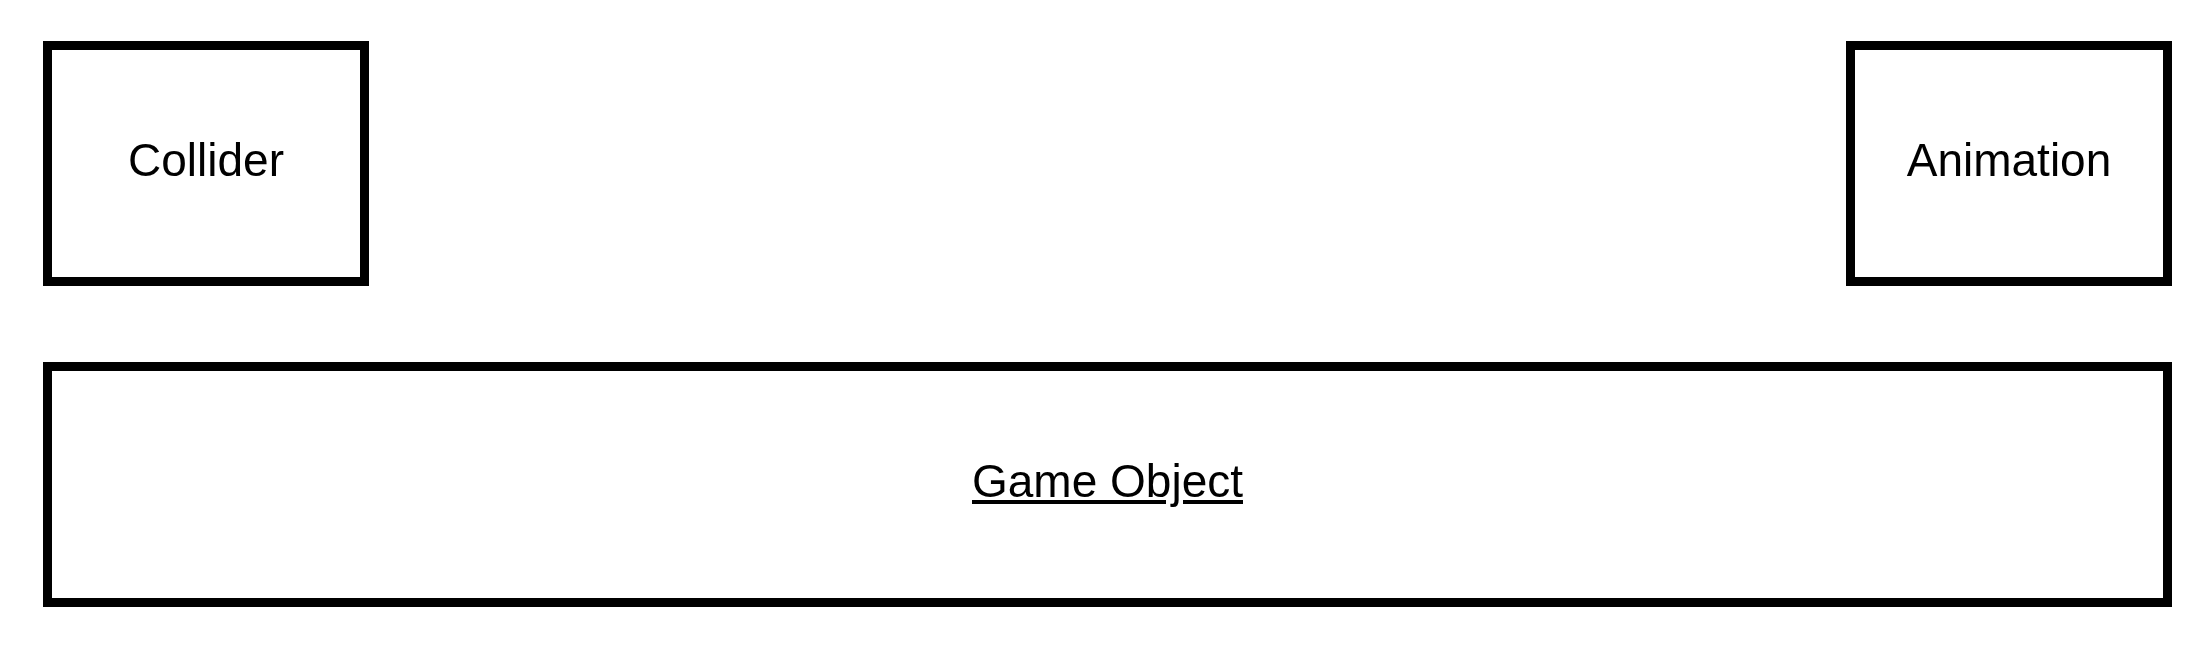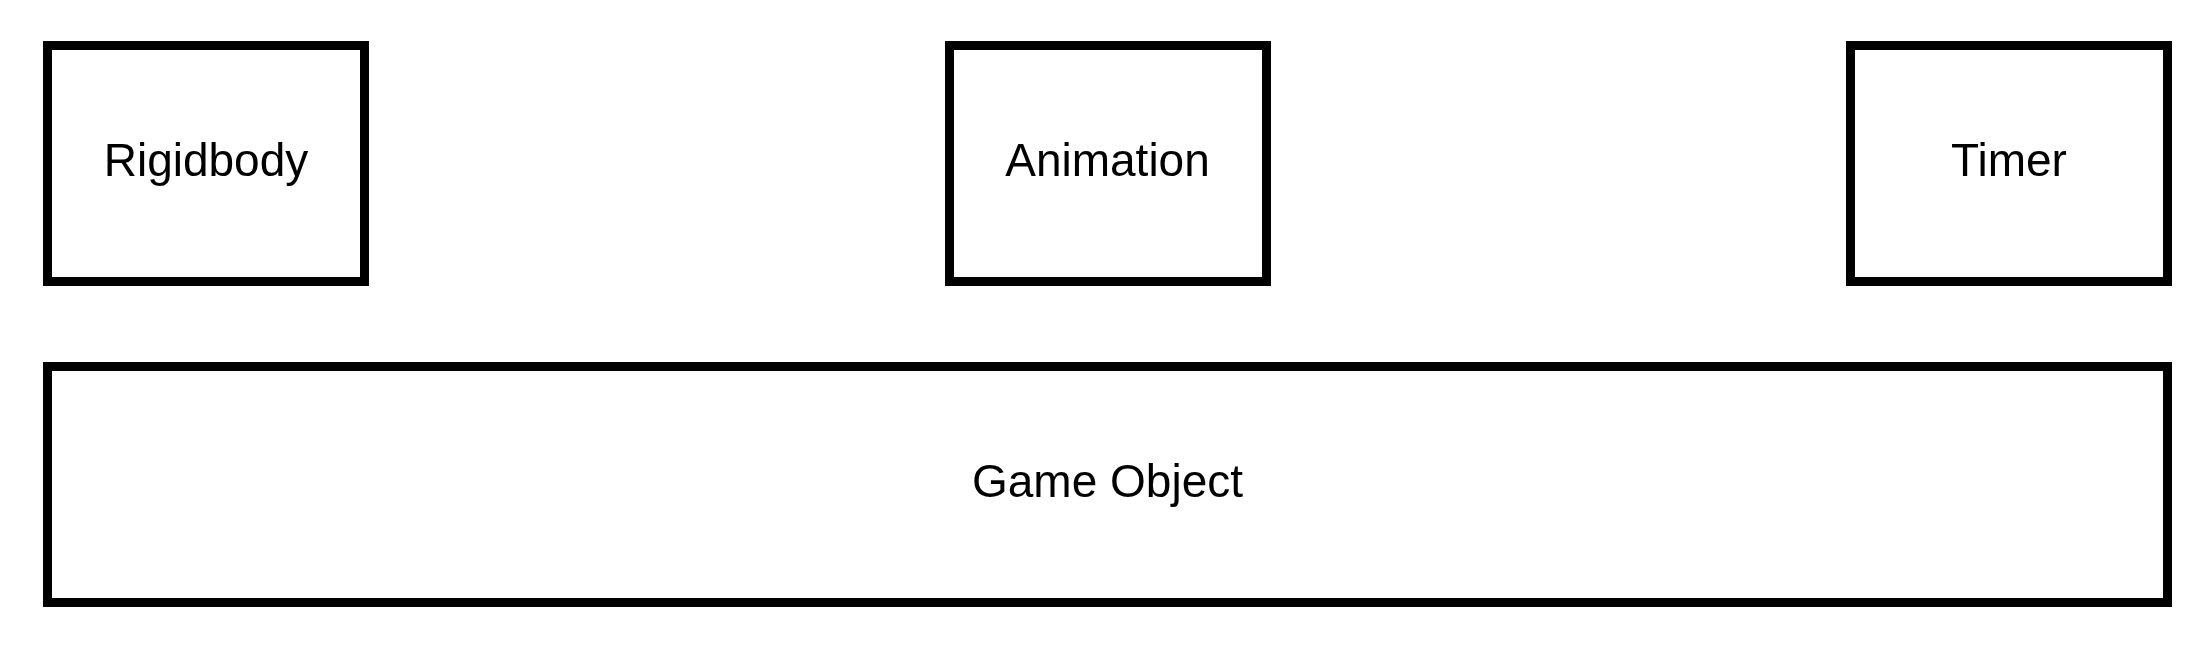--- a/index.html
+++ b/index.html
@@ -61,47 +61,45 @@
     transform: translateY(-4px);
   }
 
   
   .container-row {
     position: absolute;
     left: 43px;
     top: 362px;
     width: 2129px;
     height: 172px;
+    text-decoration: underline;
   }
 
   .container-box {
     width: 2129px;
     height: 245px;
   }
 </style>
 </head>
 <body>
 
 <div id="diagram">
 
   <div class="component-row">
 
     <div class="box component-box">
-      <span class="box-label">Rigidbody</span>
+      <span class="box-label">Collider</span>
     </div>
 
     <div class="box component-box">
       <span class="box-label">Animation</span>
     </div>
 
 
 
-    <div class="box component-box">
-      <span class="box-label">Timer</span>
-    </div>
 
 
   </div>
 
   <div class="container-row">
     <div class="box container-box">
       <span class="box-label">Game Object</span>
     </div>
   </div>
 

